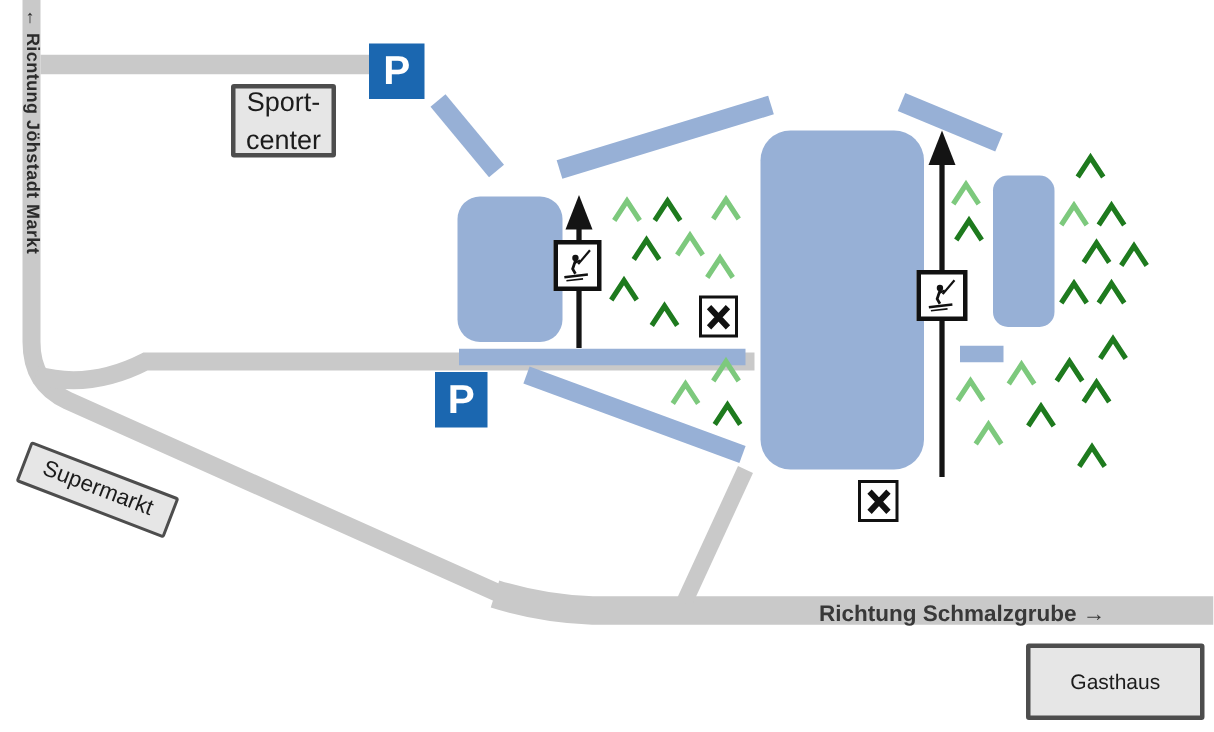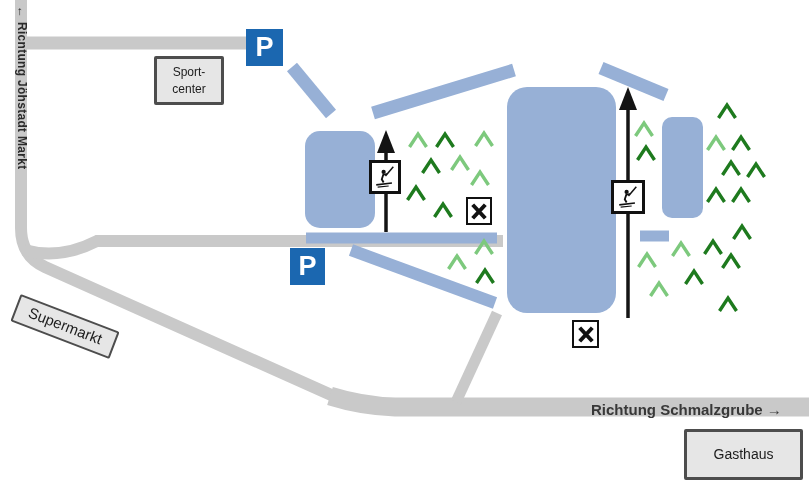--- a/index.html
+++ b/index.html
@@ -10,39 +10,39 @@
   .piste{fill:#97b0d6;}
   .piste-band{stroke:#97b0d6;fill:none;}
   .lift-line{stroke:#141414;stroke-width:3.5;fill:none;}
   .lift-head{fill:#141414;}
   .tree{fill:none;stroke-width:3.4;stroke-linejoin:miter;}
   .tree-dark{stroke:#1e7a1e;}
   .tree-light{stroke:#7dc97d;}
   .label-box{position:absolute;box-sizing:border-box;background:#e6e6e6;border:3px solid #4d4d4d;
        border-radius:2px;display:flex;flex-direction:column;align-items:center;justify-content:center;
        color:#1c1c1c;text-align:center;line-height:1.35;}
-  .sportcenter{left:154px;top:56px;width:70px;height:49px;font-size:12px;}
+  .sportcenter{left:154px;top:56px;width:70px;height:49px;font-size:18px;}
   .gasthaus{left:684px;top:429px;width:119px;height:51px;font-size:14px;line-height:1.5;}
   .supermarkt{left:12px;top:312px;width:106px;height:29px;font-size:15px;border-width:2.5px;
        transform:rotate(21deg);transform-origin:center;}
   .p-sign{position:absolute;box-sizing:border-box;background:#1b67b0;color:#ffffff;
        display:flex;align-items:center;justify-content:center;font-weight:bold;font-size:27px;}
   .p1{left:246px;top:29px;width:37px;height:37px;}
   .p2{left:290px;top:248px;width:35px;height:37px;}
   .icon-box{position:absolute;box-sizing:border-box;background:#ffffff;border:3px solid #111;
        display:flex;align-items:center;justify-content:center;}
   .lift1{left:369px;top:160px;width:32px;height:34px;}
   .lift2{left:611px;top:180px;width:34px;height:34px;}
   .xbox{border-width:2.5px;}
   .x1{left:466px;top:197px;width:26px;height:28px;}
   .x2{left:572px;top:320px;width:27px;height:28px;}
   .dir-label{position:absolute;color:#2b2b2b;font-weight:bold;white-space:nowrap;}
   .dir-vert{left:29px;top:6px;width:200px;font-size:12px;letter-spacing:.3px;
        transform:rotate(90deg);transform-origin:0 0;}
-  .dir-bottom{left:546px;top:401px;font-size:15px;color:#383838;margin-left:45px;}
+  .dir-bottom{left:546px;top:401px;font-size:15px;color:#383838;}
 </style>
 </head>
 <body>
 
 <div class="map">
 
   <svg class="layer" width="809" height="488" viewBox="0 0 809 488">
     <g>
       <path class="road" d="M 21 -8 L 21 228 Q 21 256 45 267 L 338 398" stroke-width="12"></path>
       <path class="road" d="M 330 396 Q 362 406 395 407 L 812 407" stroke-width="19"></path>

